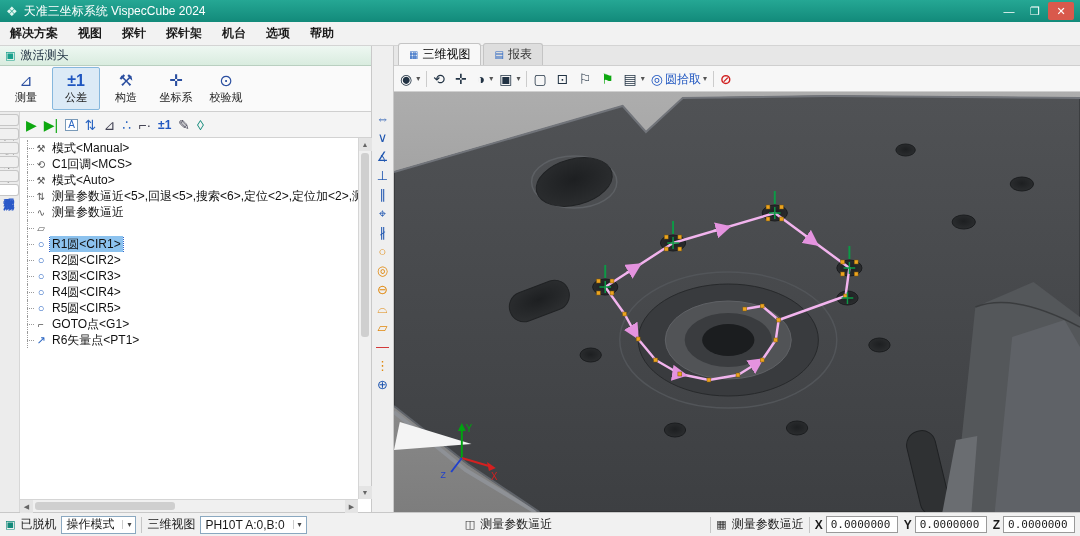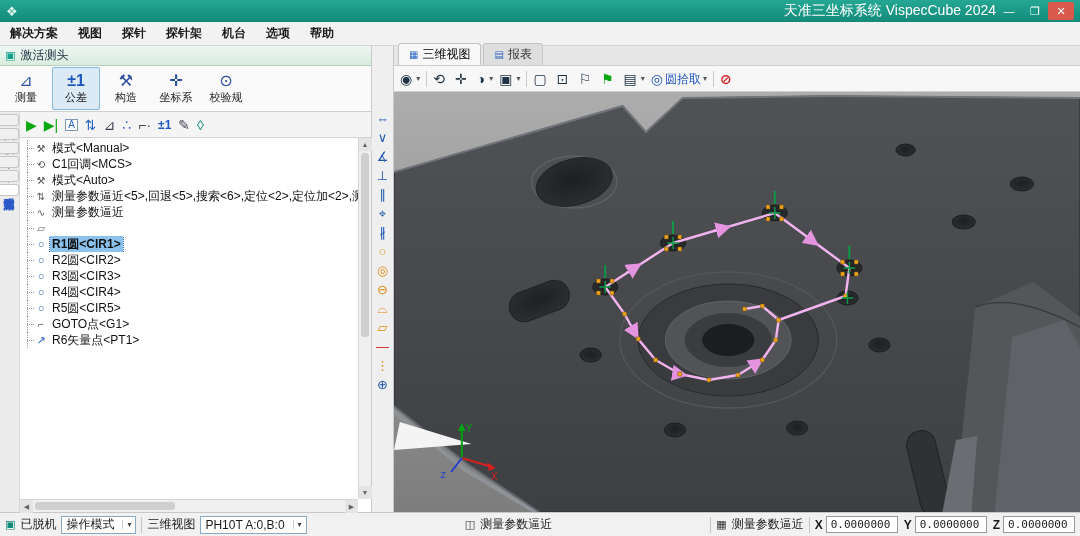--- a/index.html
+++ b/index.html
@@ -3,21 +3,21 @@
 <meta charset="utf-8">
 <style>
   * { box-sizing: border-box; margin: 0; padding: 0; }
   html,body { width:1080px; height:536px; }
   body { font-family:"Liberation Sans","DejaVu Sans",sans-serif; font-size:12px; background:#fff; overflow:hidden; }
   .app { width:1080px; height:536px; display:flex; flex-direction:column; position:relative; background:#ececec; }
 
   
   .titlebar { height:22px; background:linear-gradient(180deg,#25a794,#128a7a); display:flex; align-items:center; padding:0 6px; color:#fff; flex:0 0 22px; }
   .logo { font-size:13px; color:#dff7ef; margin-right:6px; }
-  .wtitle { flex:1; text-align:right; font-size:14px; }
+  .wtitle { flex:1; text-align:left; font-size:12px; }
   .wc { width:26px; text-align:center; font-size:11px; cursor:default; line-height:18px; }
   .wc.close { background:#d9594c; border-radius:2px; }
 
   
   .menubar { height:24px; background:#f2f2f2; border-bottom:1px solid #d4d4d4; display:flex; align-items:center; flex:0 0 24px;font-weight:bold; }
   .mitem { padding:0 10px; line-height:23px; color:#1a1a1a; }
 
   
   .content { flex:1; display:flex; min-height:0; }
 
@@ -46,21 +46,21 @@
   .ttbtn.blue { color:#2b66c2; }
   .ttbtn.boxed { border:1px solid #7a9ab8; color:#2b66c2; font-size:10px; padding:0 2px; background:#fff; }
 
   .tree { flex:1; overflow:hidden; padding:2px 0 0 2px; background:#fff; }
   .trow { height:16px; display:flex; align-items:center; white-space:nowrap; overflow:hidden; font-size:12px; color:#111; }
   .tgut { width:12px; flex:0 0 12px; position:relative; height:100%; }
   .tgut::before { content:""; position:absolute; left:5px; top:0; bottom:0; border-left:1px dotted #9a9a9a; }
   .tgut::after { content:""; position:absolute; left:5px; top:50%; width:7px; border-top:1px dotted #9a9a9a; }
   .ticon { width:14px; flex:0 0 14px; text-align:center; font-size:10px; color:#555; margin-right:2px; }
   .trow.blue .ticon { color:#2b66c2; font-size:11px; }
-  .trow.selected .tlabel { background:#8cc2ee; outline:1px dotted #36c;font-weight:bold; }
+  .trow.selected .tlabel { background:#8cc2ee; outline:1px dotted #36c; }
   .tlabel { padding:0 2px; }
 
   .hscroll { position:absolute; left:0; right:13px; bottom:0; height:13px; background:#f0f0f0; border-top:1px solid #d5d5d5; display:flex; align-items:center; }
   .vscroll { position:absolute; right:0; top:26px; bottom:13px; width:13px; background:#f0f0f0; border-left:1px solid #d5d5d5; display:flex; flex-direction:column; align-items:center; }
   .sarr { font-size:7px; color:#666; width:13px; height:13px; line-height:13px; text-align:center; background:#e4e4e4; }
   .htrack { flex:1; height:100%; position:relative; }
   .hthumb { position:absolute; left:2px; top:2px; bottom:2px; width:45%; background:#cfcfcf; border-radius:3px; }
   .vtrack { flex:1; width:100%; position:relative; }
   .vthumb { position:absolute; top:2px; left:2px; right:2px; height:55%; background:#cfcfcf; border-radius:3px; }
 

